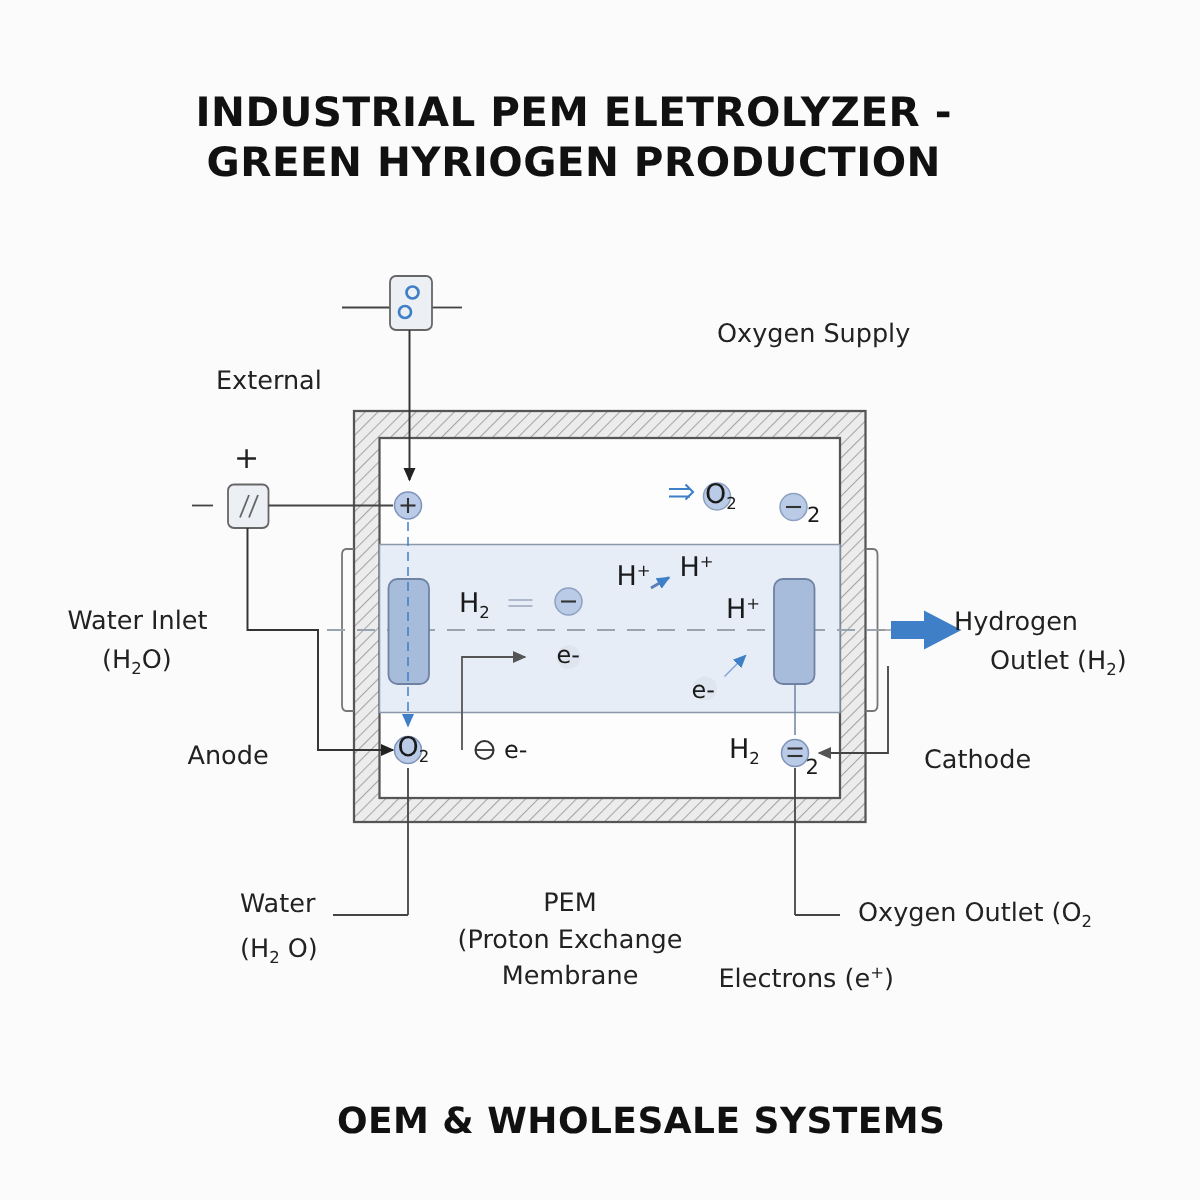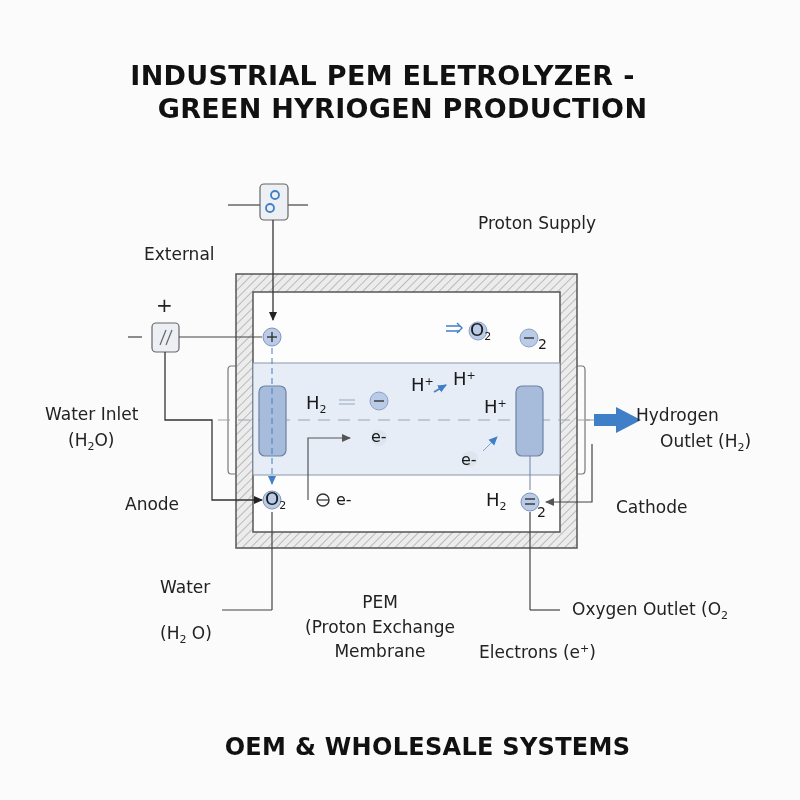--- a/index.html
+++ b/index.html
@@ -105,35 +105,35 @@
   <line x1="530" y1="610" x2="560" y2="610" stroke="#444" stroke-width="1.2"></line>
 
   <g>
     <line x1="585" y1="420" x2="594" y2="420" stroke="#999" stroke-width="1"></line>
     <rect x="594" y="414" width="24" height="12" fill="#3f7fc7"></rect>
     <path d="M616,407 L641,420 L616,433 Z" fill="#3f7fc7"></path>
   </g>
 </svg>
 
 <div class="abs title" style="top:60px;">INDUSTRIAL PEM ELETROLYZER -</div>
-<div class="abs title" style="top:93px;padding-left:20px;">GREEN HYRIOGEN PRODUCTION</div>
+<div class="abs title" style="top:93px;">GREEN HYRIOGEN PRODUCTION</div>
 
 <div class="abs lbl" style="left:144px; top:195px;margin-top:48px;">External</div>
-<div class="abs lbl" style="left:478px; top:212px;">Proton Supply</div>
+<div class="abs lbl" style="left:478px; top:212px;">Oxygen Supply</div>
 <div class="abs lbl" style="left:156px; top:294px; font-size:20px;">+</div>
 
 <div class="abs lbl" style="left:45px; top:403px;">Water Inlet</div>
 <div class="abs lbl" style="left:68px; top:429px;"><span>(H</span><span class="sub">2</span><span>O)</span></div>
 <div class="abs lbl" style="left:125px; top:493px;">Anode</div>
 
 <div class="abs lbl" style="left:636px; top:404px;text-align:right;">Hydrogen</div>
 <div class="abs lbl" style="left:660px; top:430px;"><span>Outlet (H</span><span class="sub">2</span><span>)</span></div>
 <div class="abs lbl" style="left:616px; top:496px;">Cathode</div>
 
-<div class="abs lbl" style="left:160px; top:576px;">Water</div>
+<div class="abs lbl" style="left:160px; top:592px;">Water</div>
 <div class="abs lbl" style="left:160px; top:622px;"><span>(H</span><span class="sub">2</span><span> O)</span></div>
 
 <div class="abs lbl ctr" style="left:300px; width:160px; top:591px;">PEM</div>
 <div class="abs lbl ctr" style="left:300px; width:160px; top:616px;">(Proton Exchange</div>
 <div class="abs lbl ctr" style="left:300px; width:160px; top:640px;">Membrane</div>
 
 <div class="abs lbl" style="left:572px; top:598px;"><span>Oxygen Outlet (O</span><span class="sub">2</span></div>
 <div class="abs lbl" style="left:479px; top:638px;"><span>Electrons (e</span><span class="sup">+</span><span>)</span></div>
 
 <div class="abs chem" style="left:470px; top:319px;"><span>O</span><span class="sub">2</span></div>

